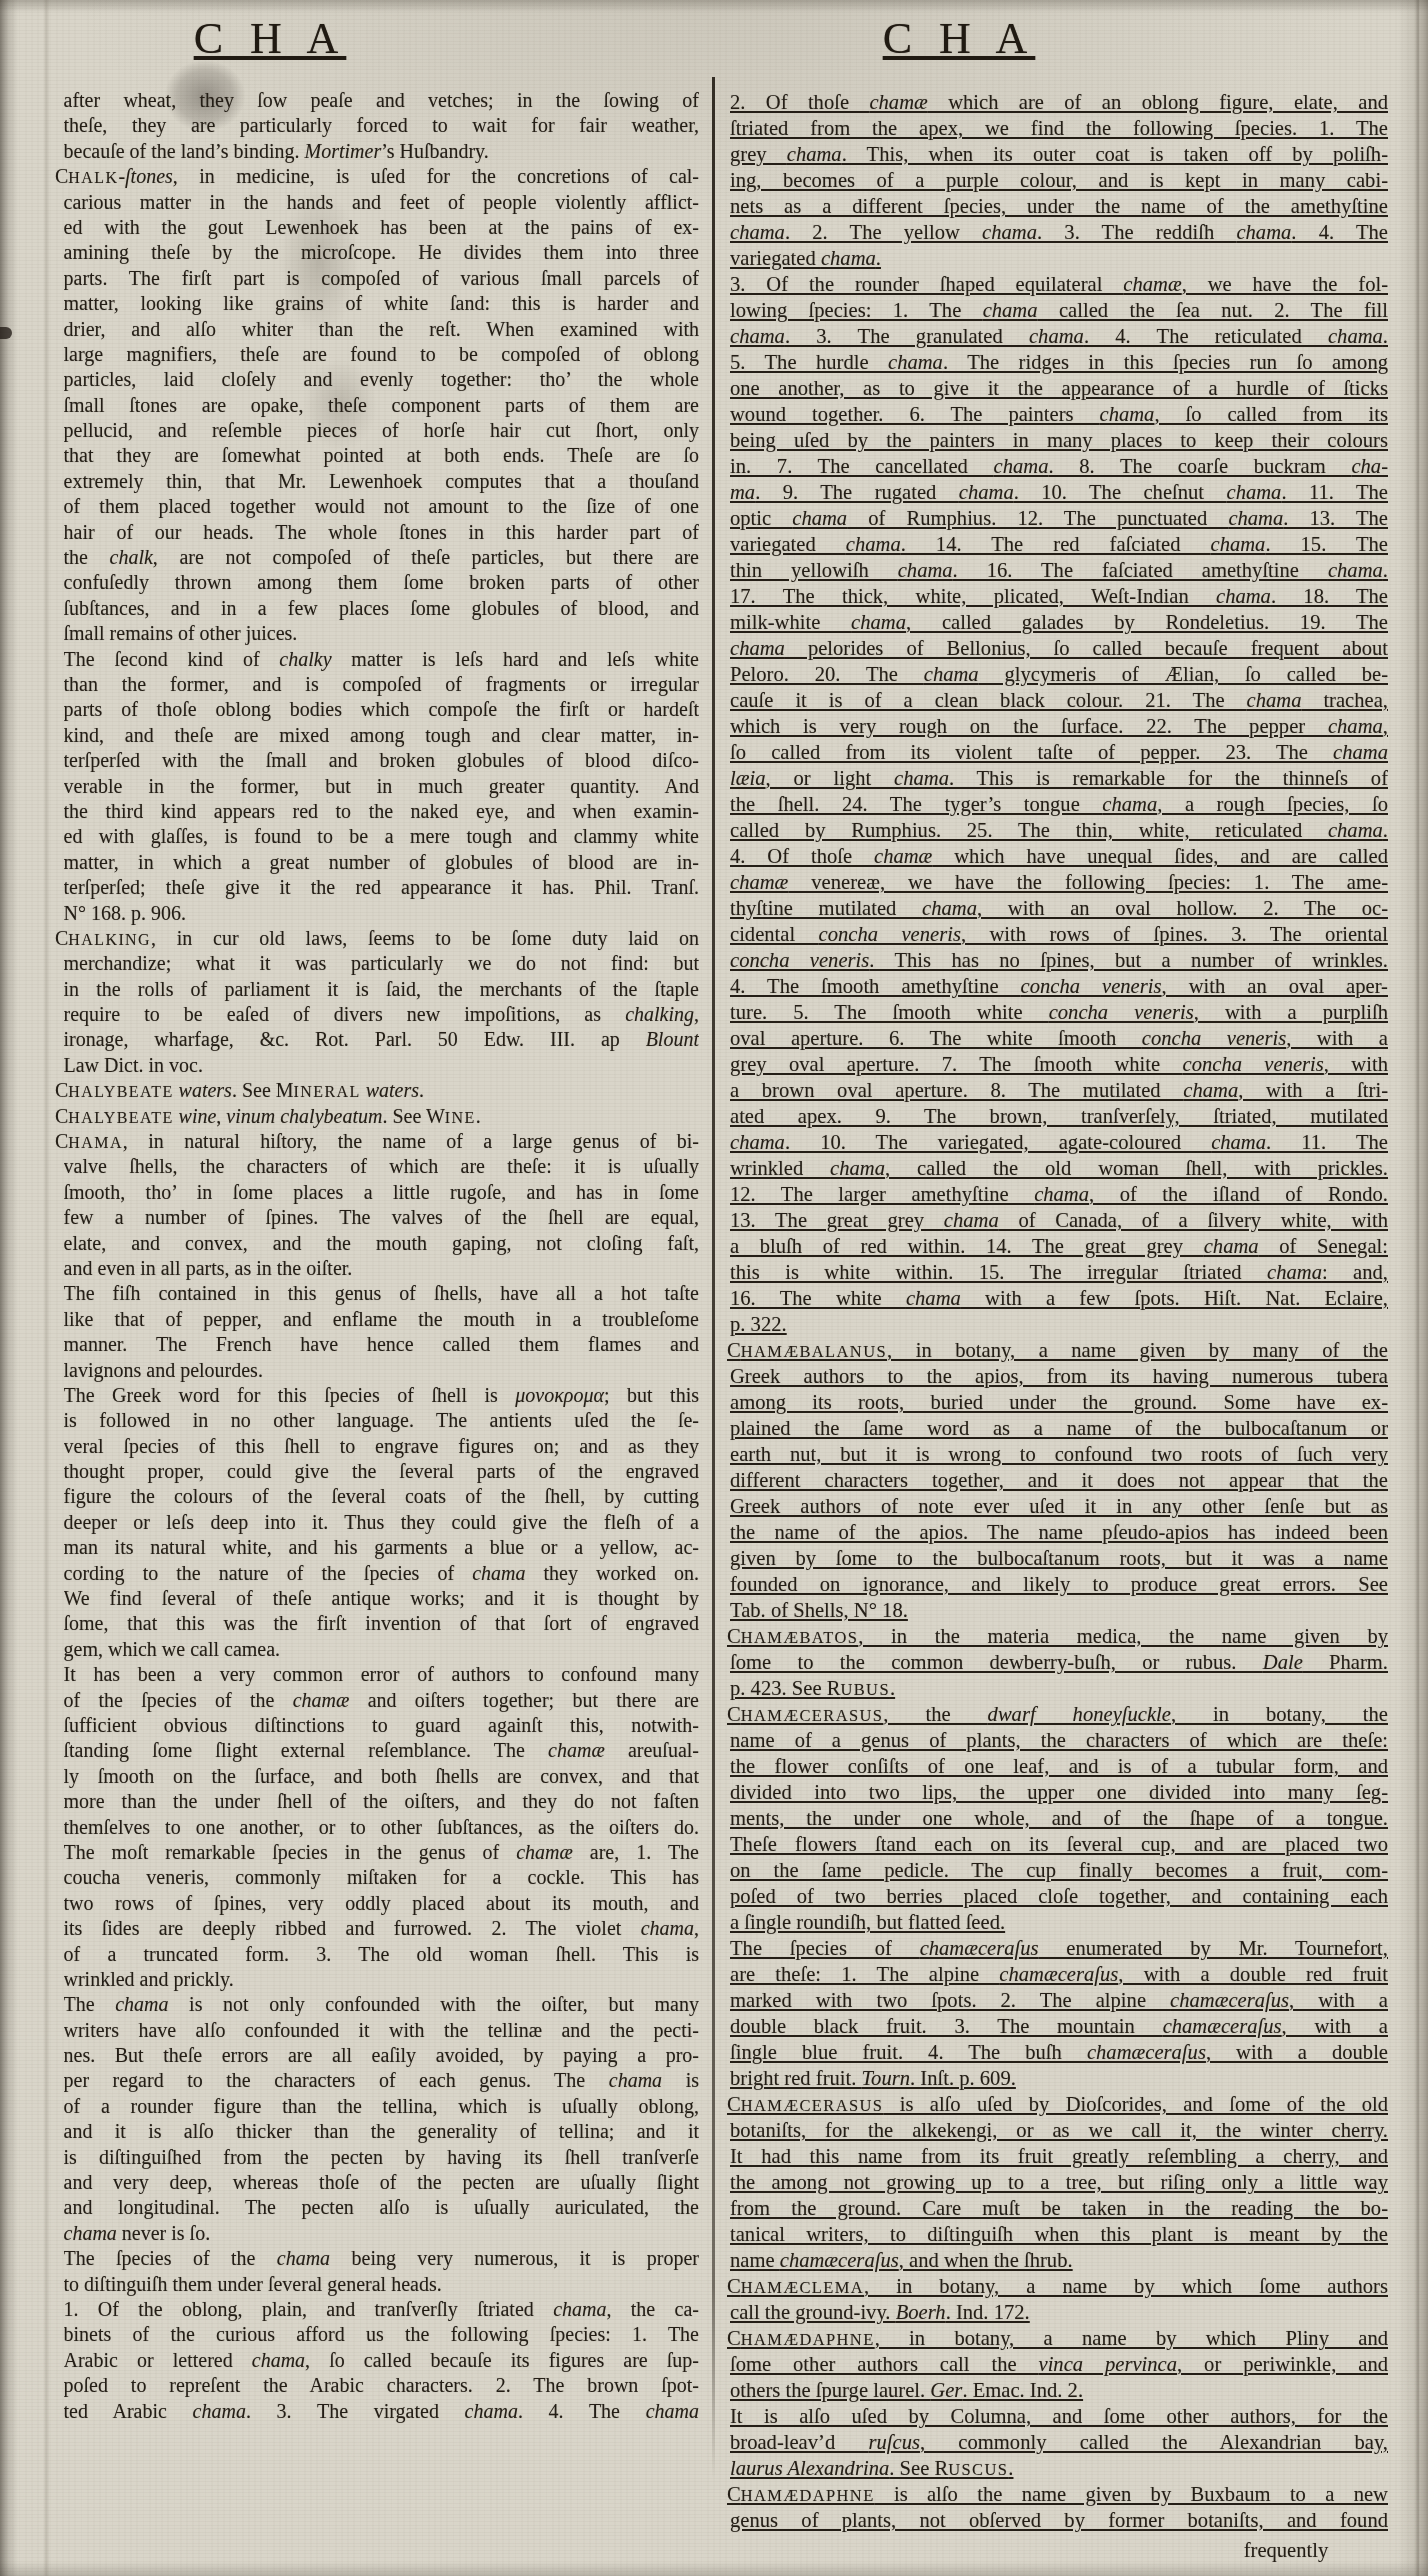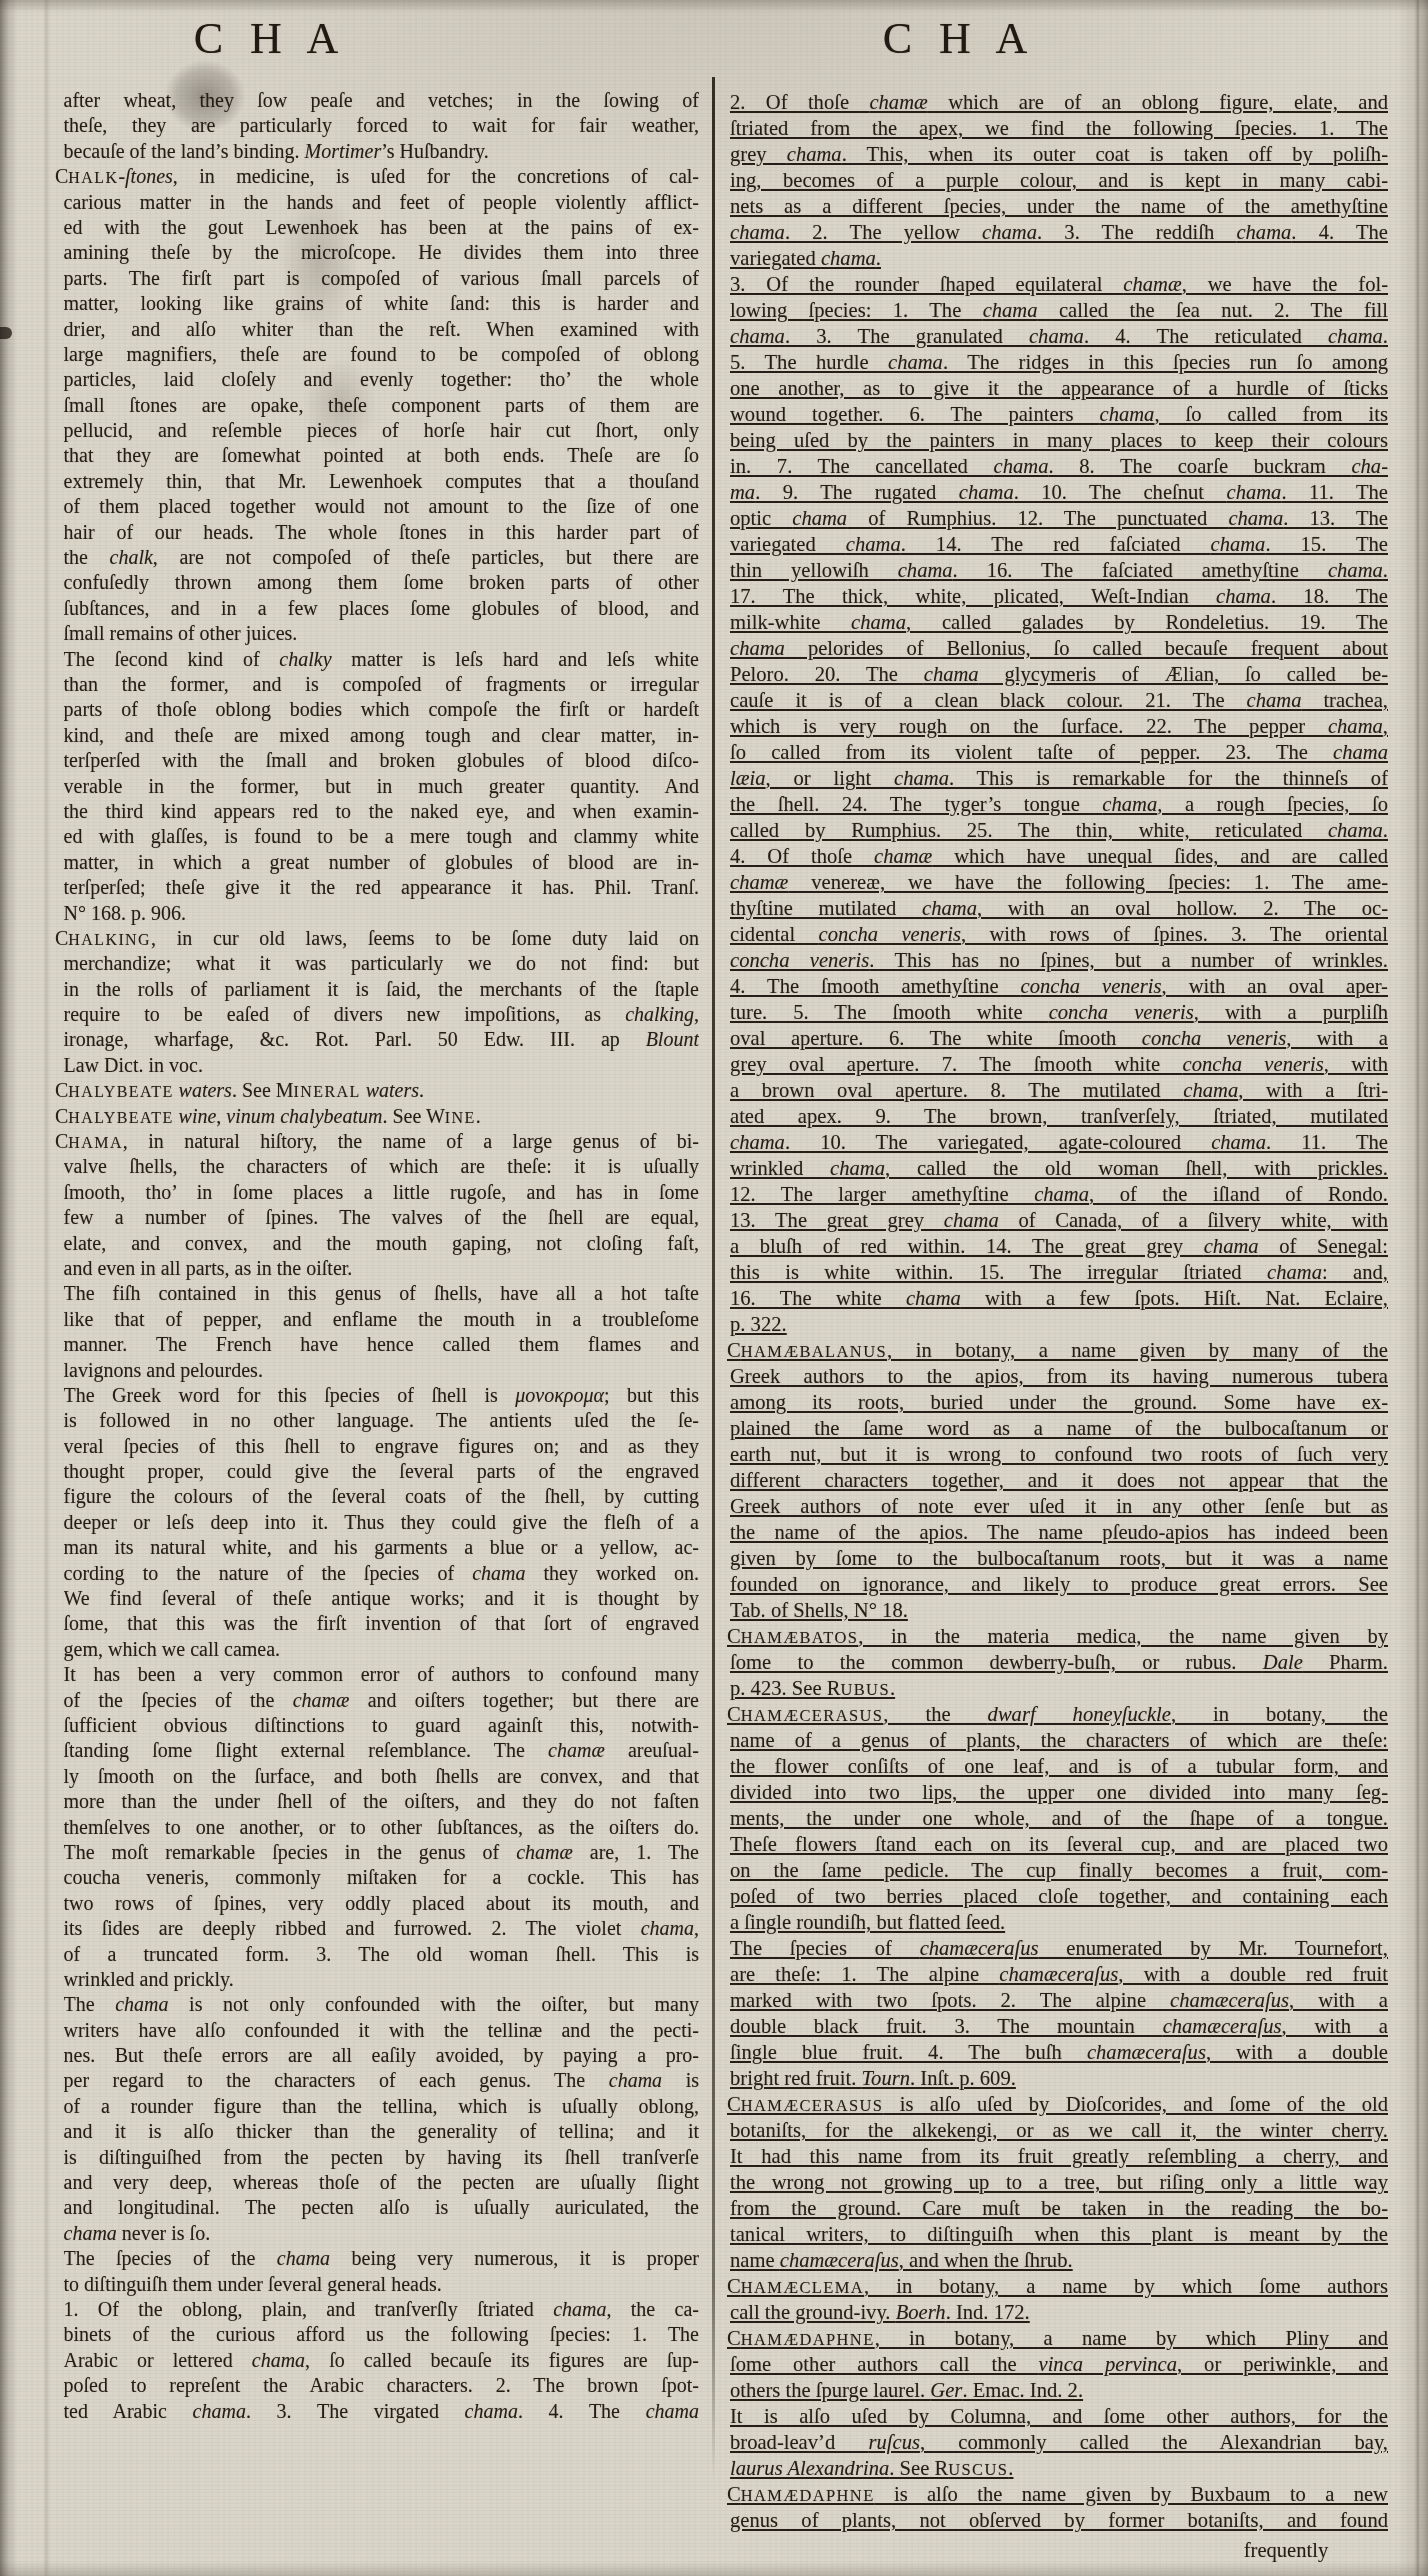--- a/index.html
+++ b/index.html
@@ -18,21 +18,21 @@
       linear-gradient(270deg, rgba(58,50,40,0.38) 0px, rgba(90,82,70,0.18) 9px, rgba(90,82,70,0) 30px),
       linear-gradient(270deg, rgba(0,0,0,0) 8px, rgba(70,62,50,0.35) 9.8px, rgba(0,0,0,0) 13.3px),
       linear-gradient(180deg, rgba(58,52,42,0.28) 0px, rgba(58,52,42,0) 12.5px),
       linear-gradient(0deg, rgba(58,52,42,0.22) 0px, rgba(58,52,42,0) 14.2px),
       repeating-linear-gradient(0deg, rgba(110,100,84,0.05) 0px, rgba(110,100,84,0.05) 0.9px, rgba(0,0,0,0) 0.9px, rgba(0,0,0,0) 3.6px),
       repeating-linear-gradient(90deg, rgba(110,100,84,0.03) 0px, rgba(110,100,84,0.03) 1.8px, rgba(0,0,0,0) 1.8px, rgba(0,0,0,0) 6.2px);
   }
   .head{
     position:absolute; top:12.5px; transform:translateX(-50%);
     font-size:44px; letter-spacing:8px; white-space:nowrap;
-    color:#201a12; text-shadow:0 0 0.9px rgba(32,26,18,0.5);
+    color:#201a12; text-shadow:0 0 0.9px rgba(32,26,18,0.5);text-decoration:underline;
   }
   #headL{left:270px;}
   #headR{left:959px;}
   .rule{
     position:absolute; left:712px; top:77px; width:2.7px; height:2402px;
     background:linear-gradient(180deg, rgba(34,28,20,0.9) 0%, rgba(34,28,20,0.78) 70%, rgba(34,28,20,0.55) 92%, rgba(34,28,20,0) 100%);
   }
   .nick{
     position:absolute; left:0px; top:327px; width:11.6px; height:11.6px;
     background:rgba(28,22,16,0.75); border-radius:0 60% 60% 0;
@@ -271,21 +271,21 @@
         <div class="line l1 j">are theſe: 1. The alpine <span class="it ">chamæceraſus</span>, with a double red fruit</div>
         <div class="line l1 j">marked with two ſpots. 2. The alpine <span class="it ">chamæceraſus</span>, with a</div>
         <div class="line l1 j">double black fruit. 3. The mountain <span class="it ">chamæceraſus</span>, with a</div>
         <div class="line l1 j">ſingle blue fruit. 4. The buſh <span class="it ">chamæceraſus</span>, with a double</div>
         <div class="line l1">bright red fruit. <span class="it ">Tourn</span>. Inſt. p. 609.</div>
       </div>
       <div>
         <div class="line l0 j">C<span class="sc">HAMÆCERASUS</span> is alſo uſed by Dioſcorides, and ſome of the old</div>
         <div class="line l1 j">botaniſts, for the alkekengi, or as we call it, the winter cherry.</div>
         <div class="line l1 j">It had this name from its fruit greatly reſembling a cherry, and</div>
-        <div class="line l1 j">the wrong not growing up to a tree, but riſing only a little way</div>
+        <div class="line l1 j">the among not growing up to a tree, but riſing only a little way</div>
         <div class="line l1 j">from the ground. Care muſt be taken in the reading the bo-</div>
         <div class="line l1 j">tanical writers, to diſtinguiſh when this plant is meant by the</div>
         <div class="line l1">name <span class="it ">chamæceraſus</span>, and when the ſhrub.</div>
       </div>
       <div>
         <div class="line l0 j">C<span class="sc">HAMÆCLEMA</span>, in botany, a name by which ſome authors</div>
         <div class="line l1">call the ground-ivy. <span class="it ">Boerh</span>. Ind. 172.</div>
       </div>
       <div>
         <div class="line l0 j">C<span class="sc">HAMÆDAPHNE</span>, in botany, a name by which Pliny and</div>

